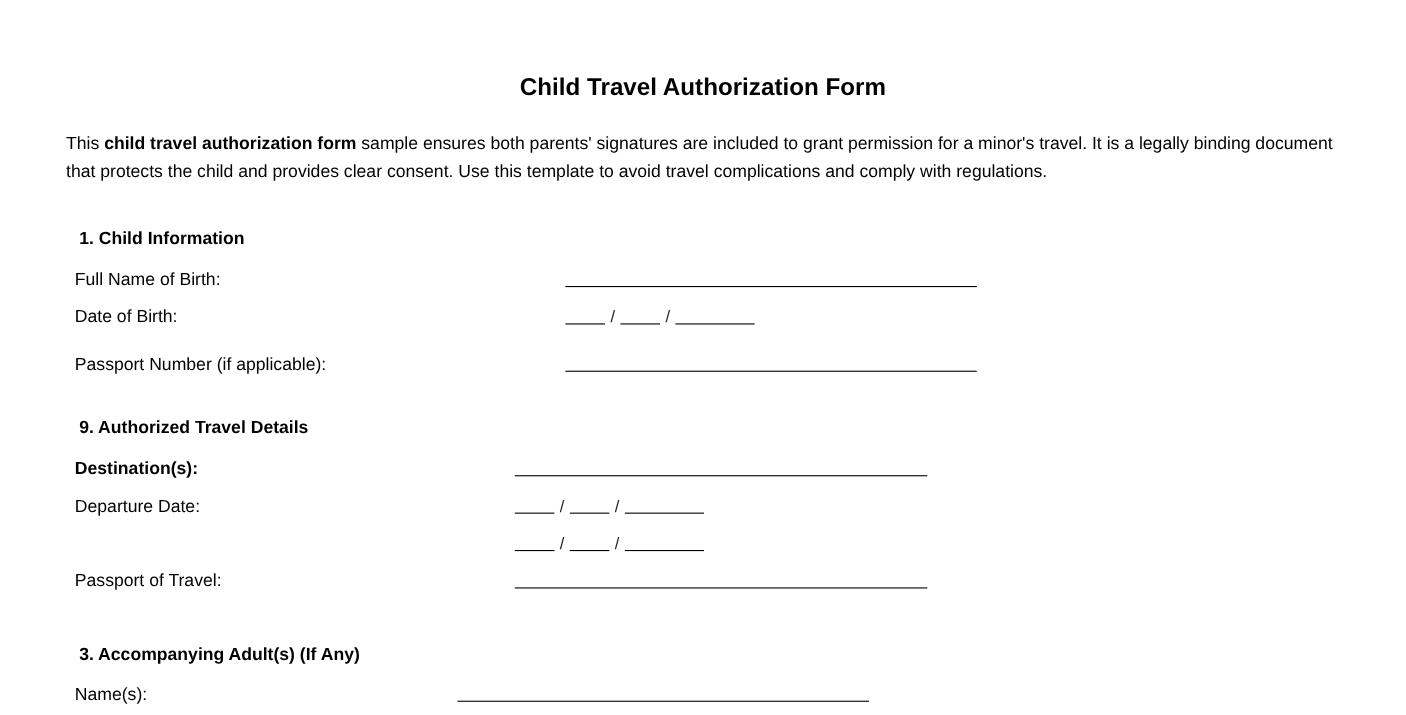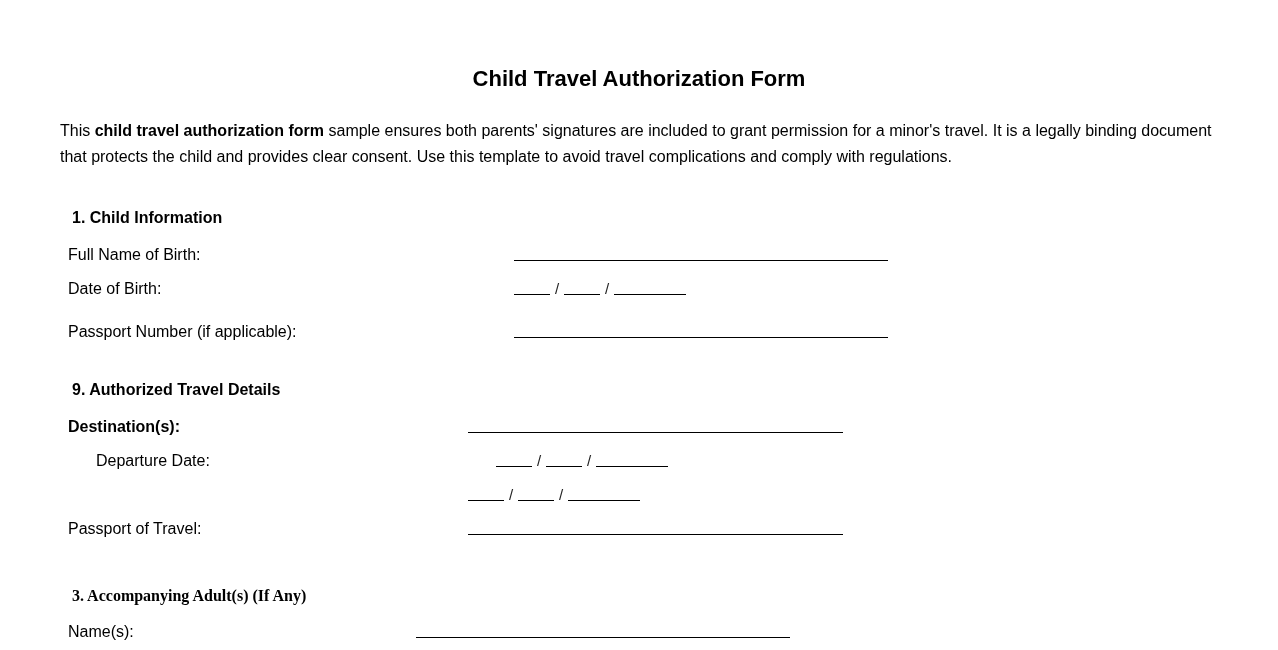--- a/index.html
+++ b/index.html
@@ -62,36 +62,36 @@
   <span class="line" style="left:446px; width:374px;"></span>
 </div>
 
 <h2 class="section-head" style="top:368px;">9. Authorized Travel Details</h2>
 
 <div class="row" style="top:416px;font-weight:bold;">
   <span class="label">Destination(s):</span>
   <span class="line" style="left:400px; width:375px;"></span>
 </div>
 
-<div class="row" style="top:450px;margin-left:28px;">
+<div class="row" style="top:450px;">
   <span class="label">Departure Date:</span>
   <span class="date" style="left:400px;">
     <span class="blank b-sm"></span><span class="slash">/</span><span class="blank b-sm"></span><span class="slash">/</span><span class="blank b-lg"></span>
   </span>
 </div>
 
 <div class="row" style="top:484px;">
   <span class="date" style="left:400px;">
     <span class="blank b-sm"></span><span class="slash">/</span><span class="blank b-sm"></span><span class="slash">/</span><span class="blank b-lg"></span>
   </span>
 </div>
 
 <div class="row" style="top:518px;">
   <span class="label">Passport of Travel:</span>
   <span class="line" style="left:400px; width:375px;"></span>
 </div>
 
-<h2 class="section-head" style="top:574px;font-family:Liberation Serif, serif;">3. Accompanying Adult(s) (If Any)</h2>
+<h2 class="section-head" style="top:574px;">3. Accompanying Adult(s) (If Any)</h2>
 
 <div class="row" style="top:621px;text-align:right;">
   <span class="label">Name(s):</span>
   <span class="line" style="left:348px; width:374px;"></span>
 </div>
 
 </body></html>

